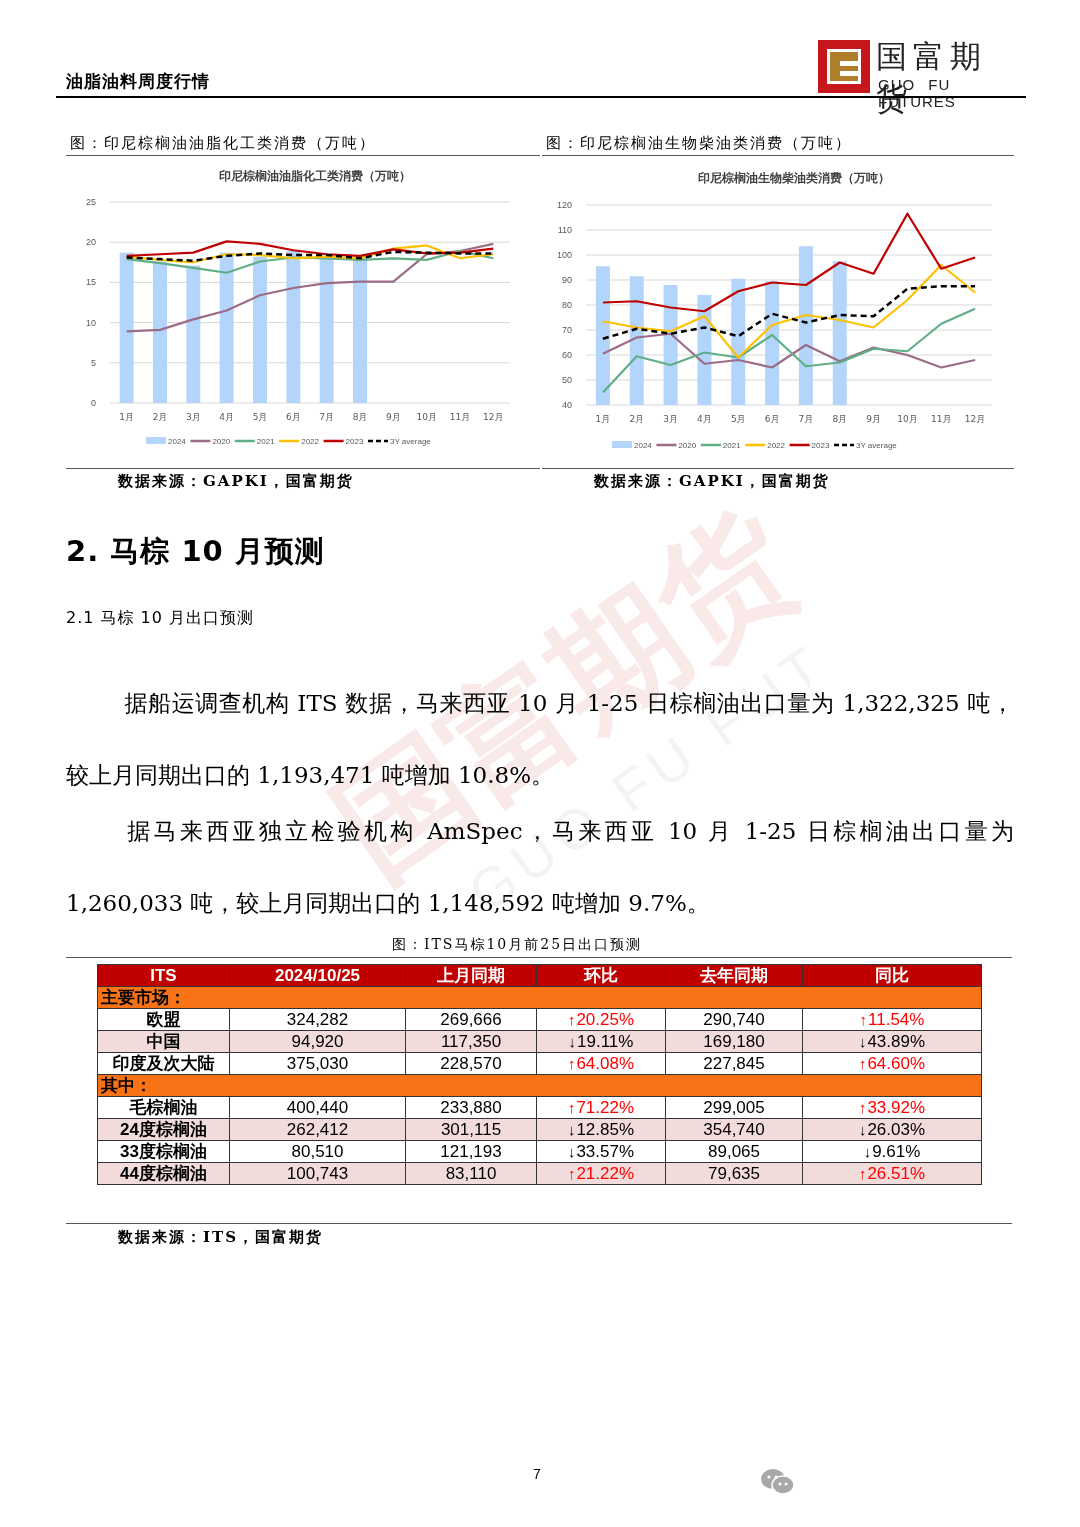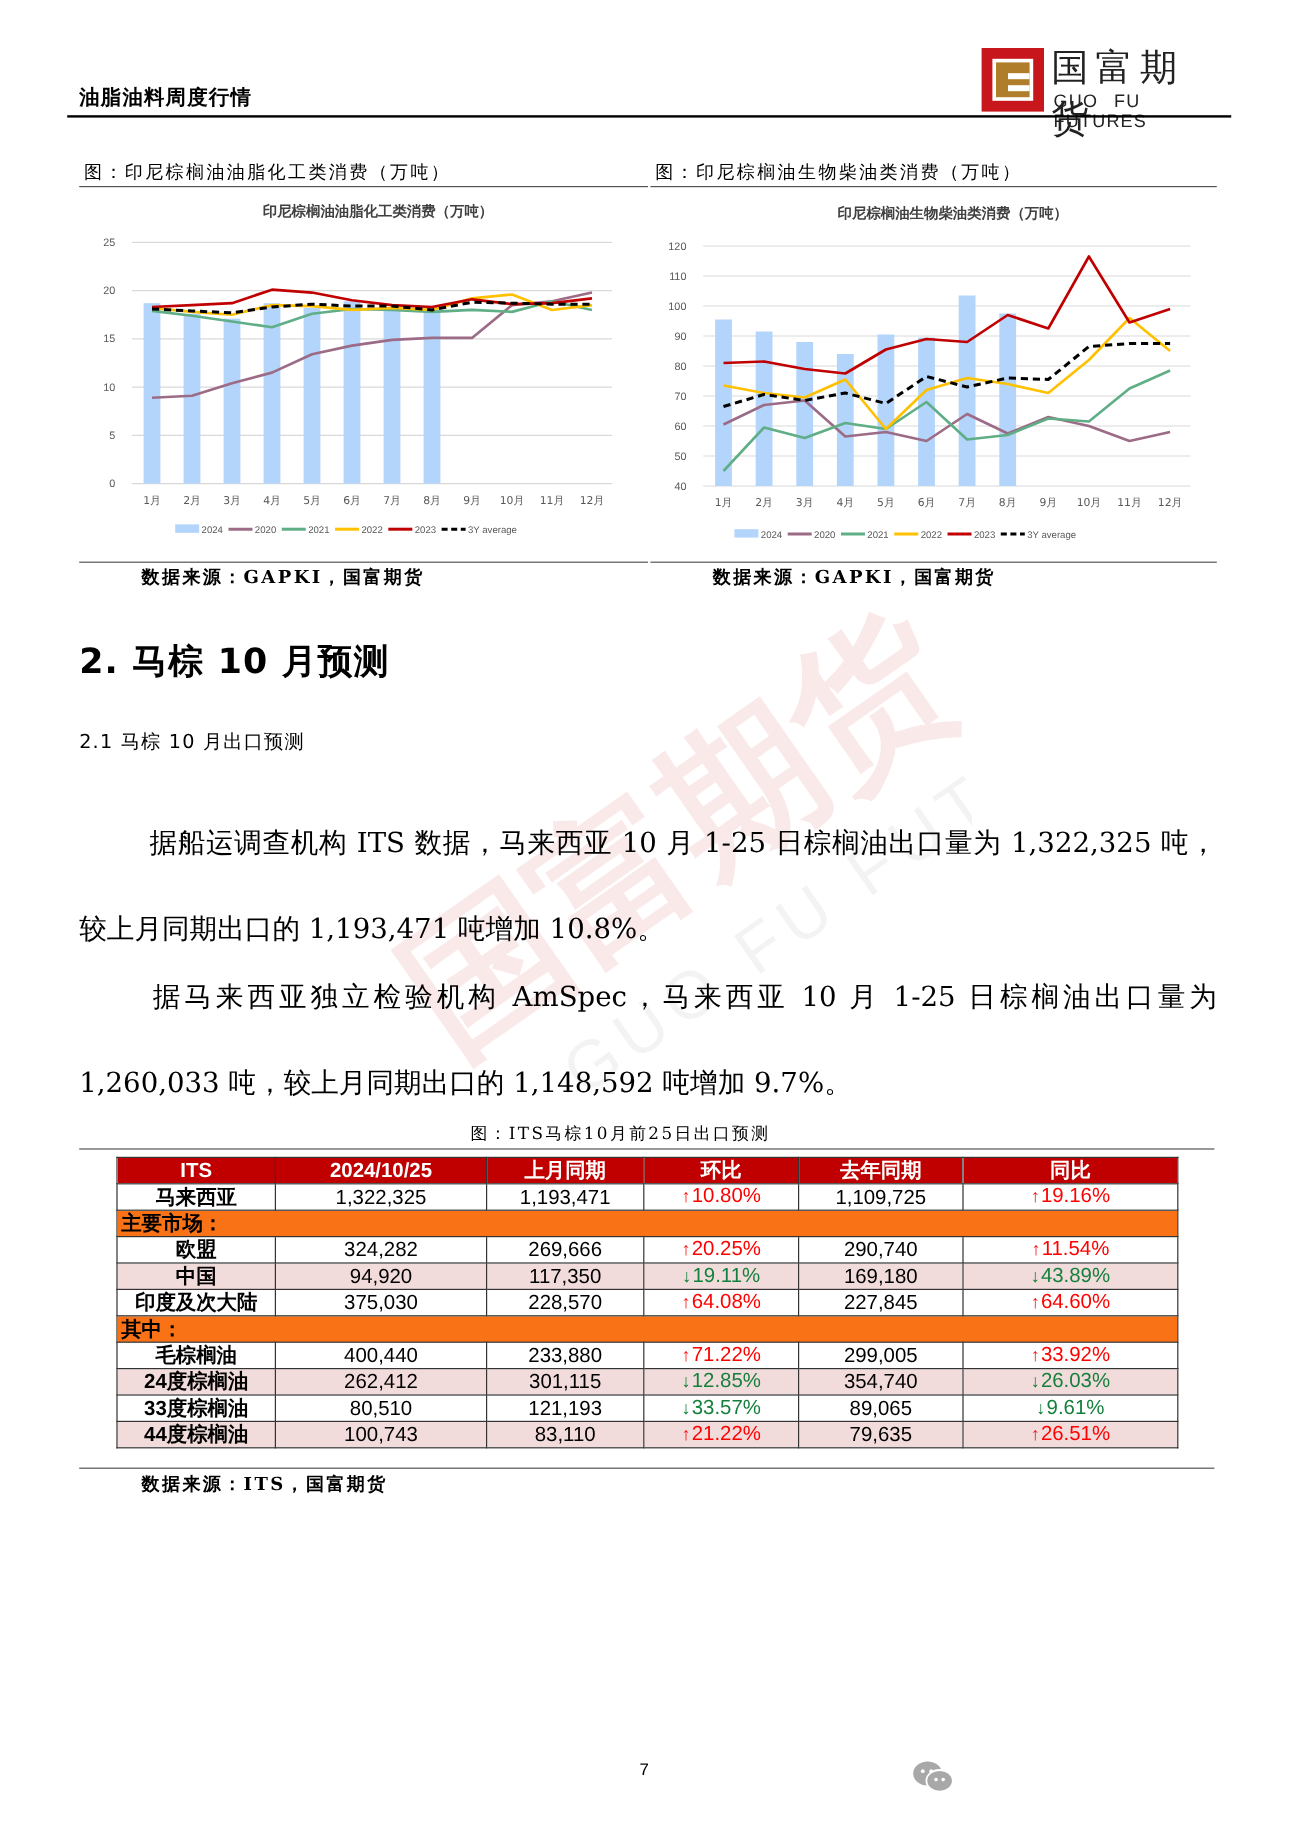--- a/index.html
+++ b/index.html
@@ -32,21 +32,21 @@
   .wm{left:250px;top:470px;width:560px;height:560px;pointer-events:none;opacity:0.09;}
   
   .tbl-wrap{left:97px;top:964px;width:884px;}
   table.its{border-collapse:collapse;width:884px;table-layout:fixed;font-family:"Liberation Sans",sans-serif;font-size:17px;}
   table.its td, table.its th{border:1.5px solid #333;height:21px;padding:0;text-align:center;line-height:20px;white-space:nowrap;overflow:hidden;}
   table.its th{background:#c00000;color:#fff;font-weight:bold;font-size:17px;}
   table.its td.lbl{font-weight:bold;}
   table.its tr.pink td{background:#f2dcdb;}
   table.its tr.sub td{background:#f97316;text-align:left;font-weight:bold;padding-left:3px;}
   .up{color:#ff0000;}
-  .down{color:#15803d;}
+  .down{color:#000000;}
   .arr{font-size:15px;margin-right:1px;}
   .page-num{left:533px;top:1466px;font-size:14px;font-family:"Liberation Sans",sans-serif;}
   .wechat{left:760px;top:1465px;font-size:26px;color:#9a9a9a;letter-spacing:2px;font-family:"DejaVu Sans",sans-serif;}
   .wechat-icon{display:inline-block;vertical-align:middle;margin-right:6px;}
 </style>
 </head>
 <body>
 
 <div class="abs doc-title">油脂油料周度行情</div>
 <div class="abs logo">
@@ -213,28 +213,20 @@
       <tr>
         <th>ITS</th>
         <th>2024/10/25</th>
         <th>上月同期</th>
         <th>环比</th>
         <th>去年同期</th>
         <th>同比</th>
       </tr>
     </thead>
     <tbody id="tbody">
-        <tr>
-          <td class="lbl">马来西亚</td>
-          <td>1,322,325</td>
-          <td>1,193,471</td>
-          <td class="up"><span class="arr">↑</span><span>10.80%</span></td>
-          <td>1,109,725</td>
-          <td class="up"><span class="arr">↑</span><span>19.16%</span></td>
-        </tr>
         <tr class="sub">
           <td colspan="6">主要市场：</td>
         </tr>
         <tr>
           <td class="lbl">欧盟</td>
           <td>324,282</td>
           <td>269,666</td>
           <td class="up"><span class="arr">↑</span><span>20.25%</span></td>
           <td>290,740</td>
           <td class="up"><span class="arr">↑</span><span>11.54%</span></td>

